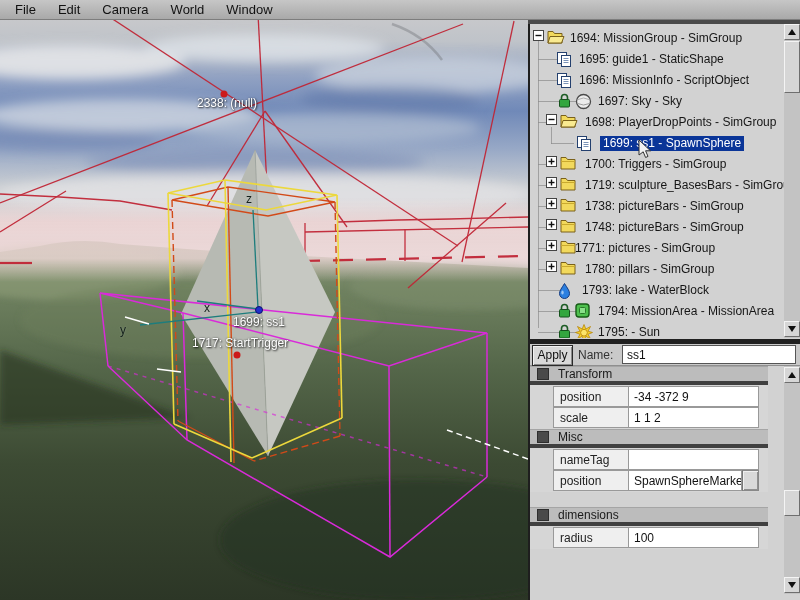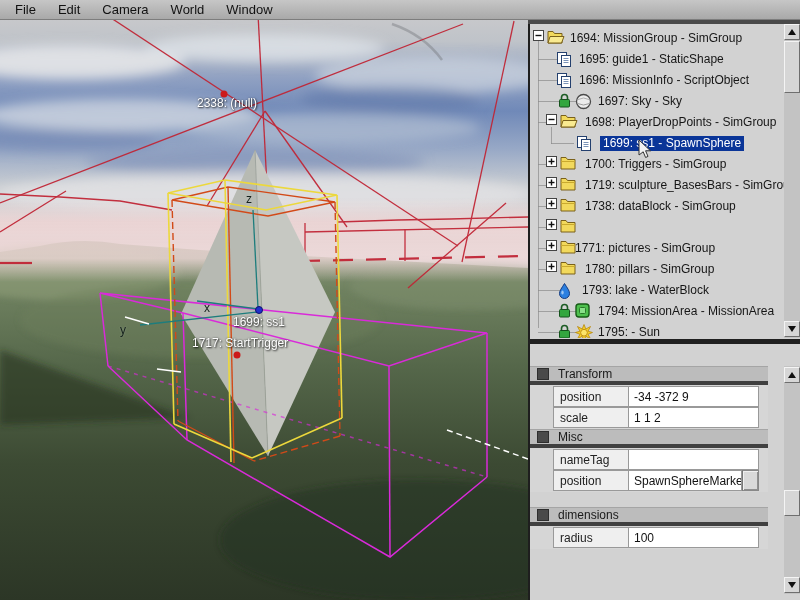--- a/index.html
+++ b/index.html
@@ -362,37 +362,38 @@
               <line x1="2.5" y1="5.5" x2="8.5" y2="5.5" stroke="#111" stroke-width="1.4"></line>
               <line x1="5.5" y1="2.5" x2="5.5" y2="8.5" stroke="#111" stroke-width="1.4"></line>
             </svg>
           </span>
           <span class="tico" style="left: 30px;">
             <svg width="18" height="15">
               <path d="M1,4 L1,13 L15,13 L15,3.5 L7.5,3.5 L6,1.5 L1,1.5 Z" fill="#f2d95c" stroke="#7a611a"></path>
               <line x1="1" y1="5.5" x2="15" y2="5.5" stroke="#c9a92e"></line>
             </svg>
           </span>
-          <span class="tlabel" style="left: 55px;">1738: dataBlock - SimGroup</span>
+          <span class="tlabel" style="left: 55px;">1738: pictureBars - SimGroup</span>
         </div>
         <div class="trow" style="top: 193px; left: 0px;">
           <div class="tline" style="left: 8px; top: 10px; height: 1px; width: 9px; opacity: 0.7;"></div>
           <span class="tico" style="left: 16px;">
             <svg width="11" height="11">
               <rect x="0.5" y="0.5" width="10" height="10" fill="#fff" stroke="#444"></rect>
               <line x1="2.5" y1="5.5" x2="8.5" y2="5.5" stroke="#111" stroke-width="1.4"></line>
               <line x1="5.5" y1="2.5" x2="5.5" y2="8.5" stroke="#111" stroke-width="1.4"></line>
             </svg>
           </span>
           <span class="tico" style="left: 30px;">
             <svg width="18" height="15">
               <path d="M1,4 L1,13 L15,13 L15,3.5 L7.5,3.5 L6,1.5 L1,1.5 Z" fill="#f2d95c" stroke="#7a611a"></path>
               <line x1="1" y1="5.5" x2="15" y2="5.5" stroke="#c9a92e"></line>
             </svg>
           </span>
+          <span class="tlabel" style="left: 55px;">1748: pictureBars - SimGroup</span>
         </div>
         <div class="trow" style="top: 214px; left: 0px;">
           <div class="tline" style="left: 8px; top: 10px; height: 1px; width: 9px; opacity: 0.7;"></div>
           <span class="tico" style="left: 16px;">
             <svg width="11" height="11">
               <rect x="0.5" y="0.5" width="10" height="10" fill="#fff" stroke="#444"></rect>
               <line x1="2.5" y1="5.5" x2="8.5" y2="5.5" stroke="#111" stroke-width="1.4"></line>
               <line x1="5.5" y1="2.5" x2="5.5" y2="8.5" stroke="#111" stroke-width="1.4"></line>
             </svg>
           </span>
@@ -470,20 +471,25 @@
         </div>
       <div class="sthumb" style="top:17px;height:52px;"></div>
       <div class="sbtn" style="top:297px;height:16px;">
           <span class="arr-dn"></span>
         </div>
     </div>
   </div>
 
   <div id="divider"></div>
 
+  <div id="insp-head">
+    <div id="apply-btn">Apply</div>
+    <div id="name-label">Name:</div>
+    <input id="name-input" value="ss1" style="">
+  </div>
 
   <div id="insp-body">
     <div id="insp-sections" style="width:238px;">
         <div class="psection-head">
           <span class="psquare"></span>
           <span class="psection-title">Transform</span>
         </div>
         <div class="prows">
           <div class="prow">
             <div class="pname">position</div>

